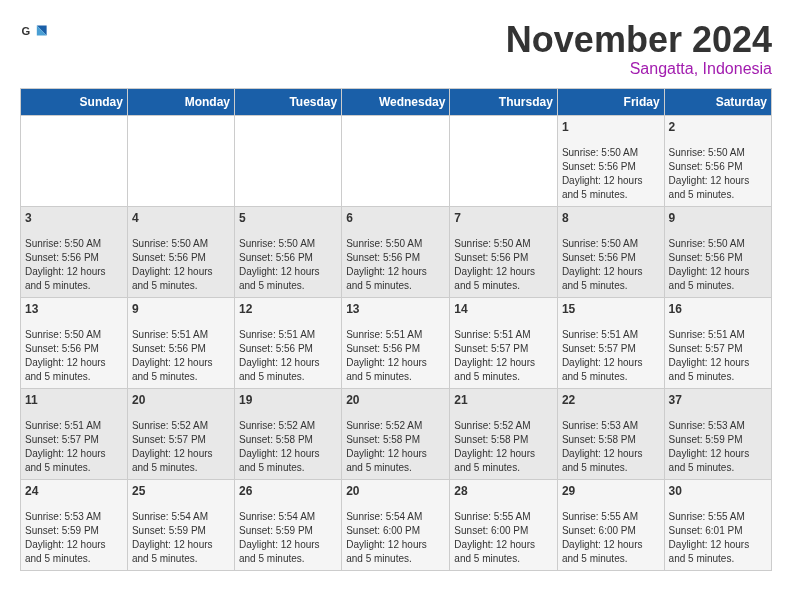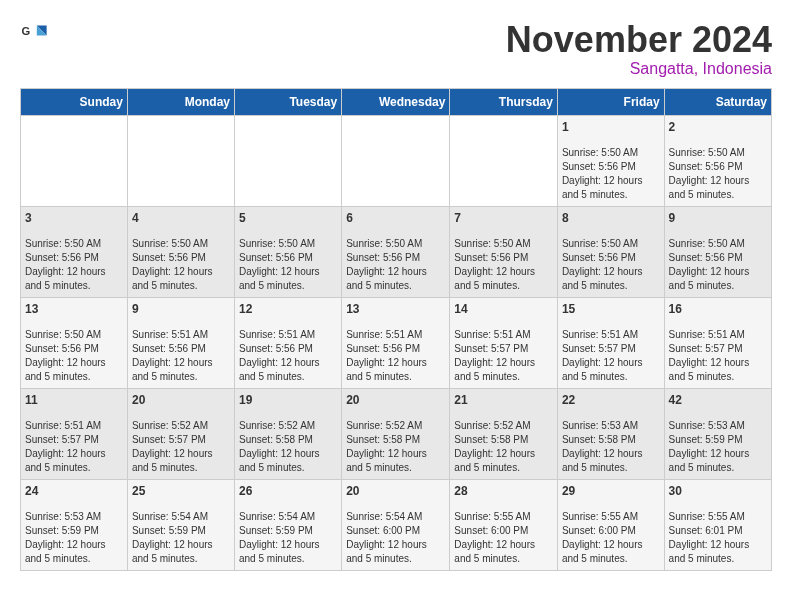--- a/index.html
+++ b/index.html
@@ -256,21 +256,21 @@
 Sunset: 5:58 PM
 Daylight: 12 hours and 5 minutes.</div>
         </td>
         <td>
           <div class="day-num">22</div>
           <div class="day-info" style="white-space: pre-line;">Sunrise: 5:53 AM
 Sunset: 5:58 PM
 Daylight: 12 hours and 5 minutes.</div>
         </td>
         <td>
-          <div class="day-num">42</div>
+          <div class="day-num">37</div>
           <div class="day-info" style="white-space: pre-line;">Sunrise: 5:53 AM
 Sunset: 5:59 PM
 Daylight: 12 hours and 5 minutes.</div>
         </td>
       </tr>
       <tr>
         <td>
           <div class="day-num">24</div>
           <div class="day-info" style="white-space: pre-line;">Sunrise: 5:53 AM
 Sunset: 5:59 PM

